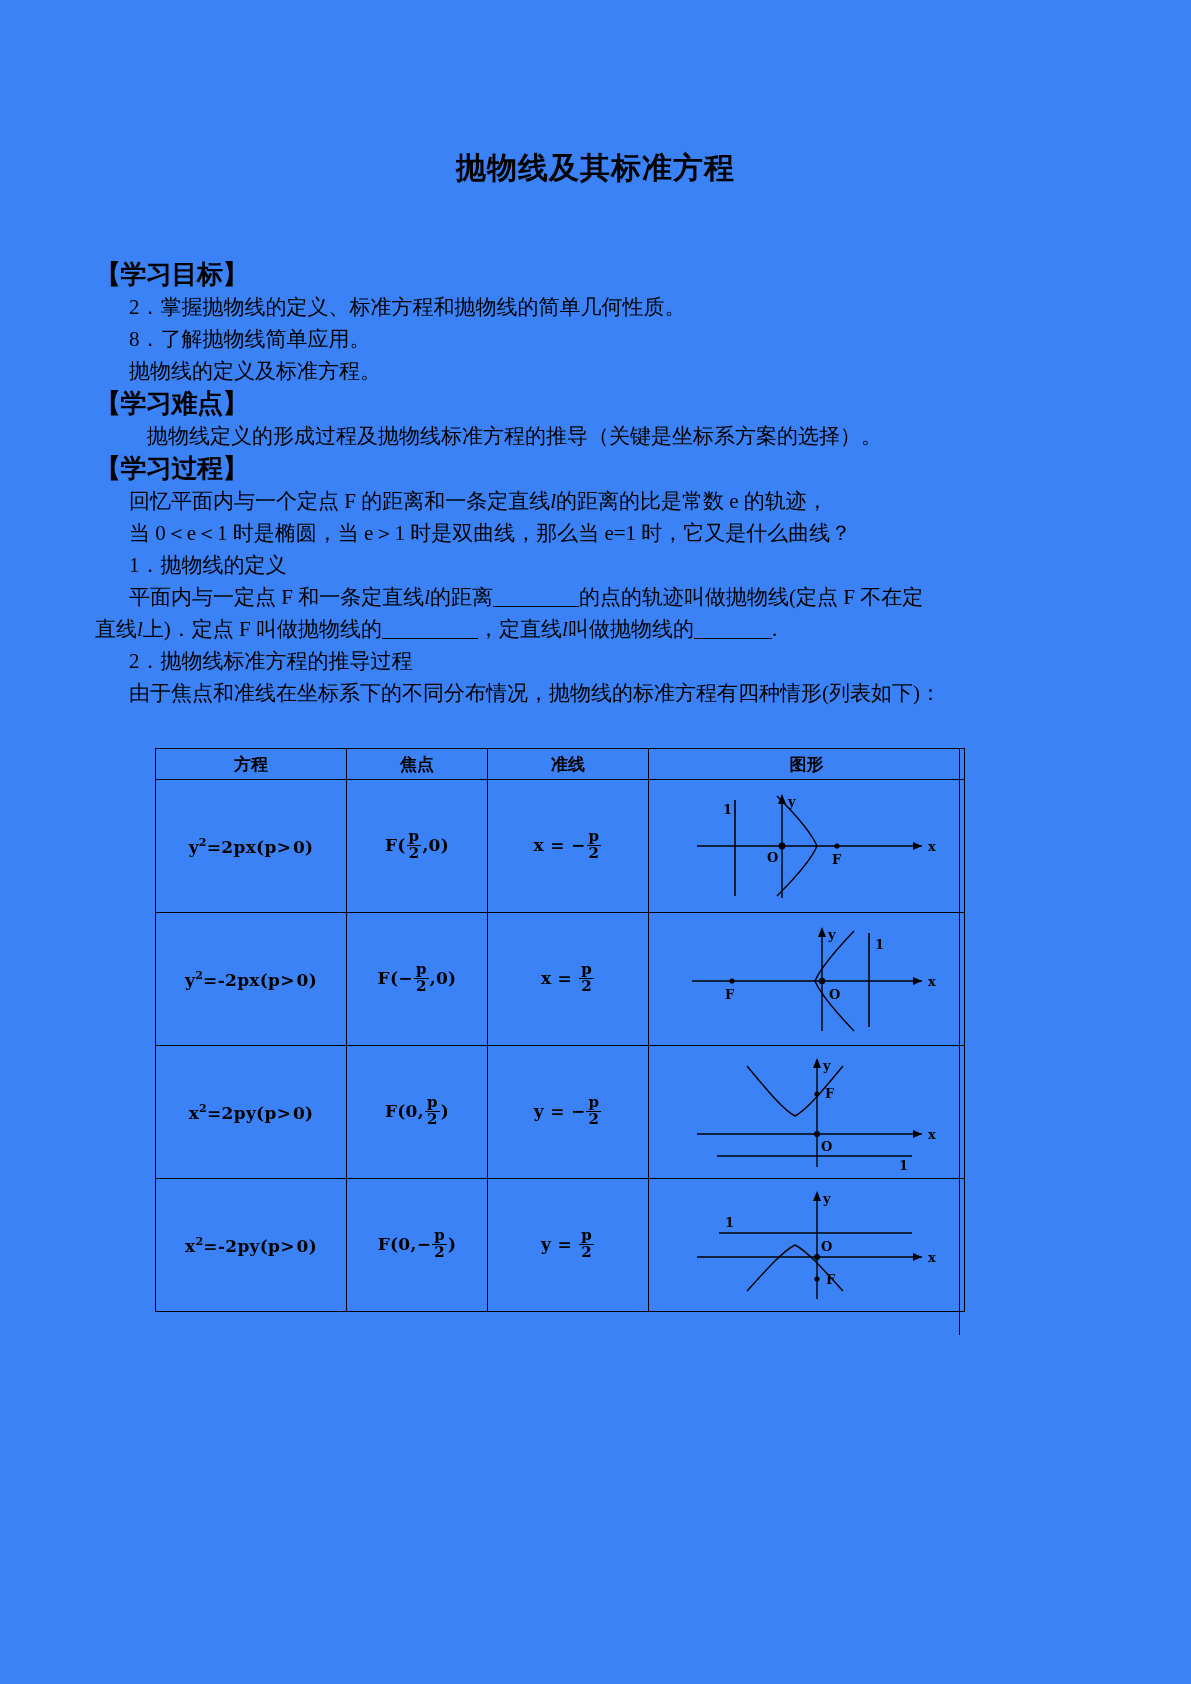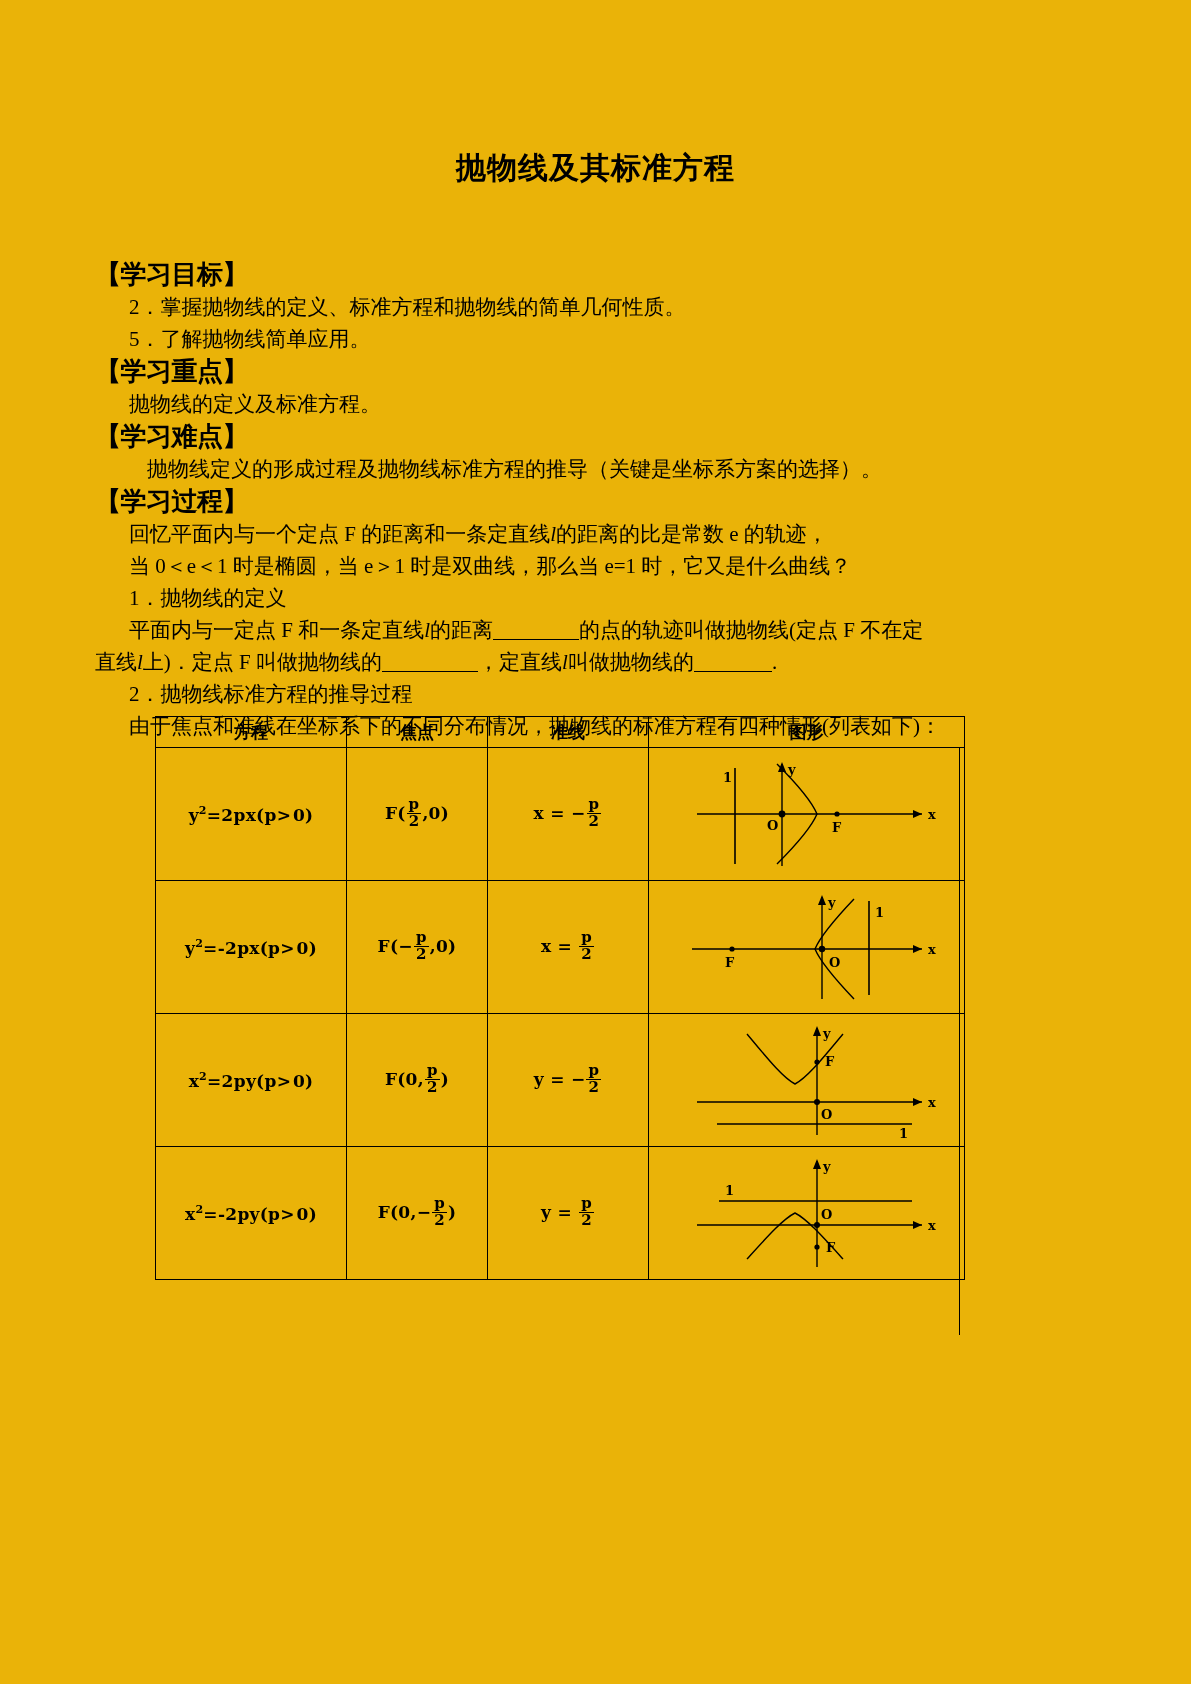--- a/index.html
+++ b/index.html
@@ -9,21 +9,21 @@
   }
   body {
     font-family: "Liberation Serif", "DejaVu Serif", serif;
     color: #000000;
   }
   .page {
     position: relative;
     width: 1191px;
     height: 1684px;
     margin: 0 auto;
-    background: #eab308;
+    background: #3b82f6;
     box-sizing: border-box;
     overflow: hidden;
   }
   .doc-title {
     position: absolute;
     top: 148px;
     left: 0;
     width: 1191px;
     text-align: center;
     font-size: 30px;
@@ -54,21 +54,21 @@
   .indent1 { padding-left: 34px; }
   .indent2 { padding-left: 52px; }
   .ital { font-style: italic; }
   .blank-s { display: inline-block; border-bottom: 1.6px solid #000; width: 86px; vertical-align: -3px; }
   .blank-m { display: inline-block; border-bottom: 1.6px solid #000; width: 96px; vertical-align: -3px; }
   .blank-l { display: inline-block; border-bottom: 1.6px solid #000; width: 78px; vertical-align: -3px; }
 
   
   .tbl-wrap {
     position: absolute;
-    top: 716px;
+    top: 748px;
     left: 155px;
     width: 946px;
   }
   table.cases {
     border-collapse: collapse;
     width: 805px;
     table-layout: fixed;
   }
   table.cases td, table.cases th {
     border: 1.4px solid #000;
@@ -148,23 +148,22 @@
 <body>
 
 <div class="page">
 
   <div class="doc-title">抛物线及其标准方程</div>
 
   <div class="body-area">
 
     <div class="sec-head">【学习目标】</div>
     <div class="para indent1">2．掌握抛物线的定义、标准方程和抛物线的简单几何性质。</div>
-    <div class="para indent1">5．了解抛物线简单应用。</div>
-
-    <div class="sec-head">【学习重点】</div>
+    <div class="para indent1">8．了解抛物线简单应用。</div>
+
     <div class="para indent1">抛物线的定义及标准方程。</div>
 
     <div class="sec-head">【学习难点】</div>
     <div class="para indent2">抛物线定义的形成过程及抛物线标准方程的推导（关键是坐标系方案的选择）。</div>
 
     <div class="sec-head">【学习过程】</div>
 
     <div class="para indent1">
       <span>回忆平面内与一个定点 F 的距离和一条定直线</span><span class="ital">l</span><span>的距离的比是常数 e 的轨迹，</span>
     </div>

